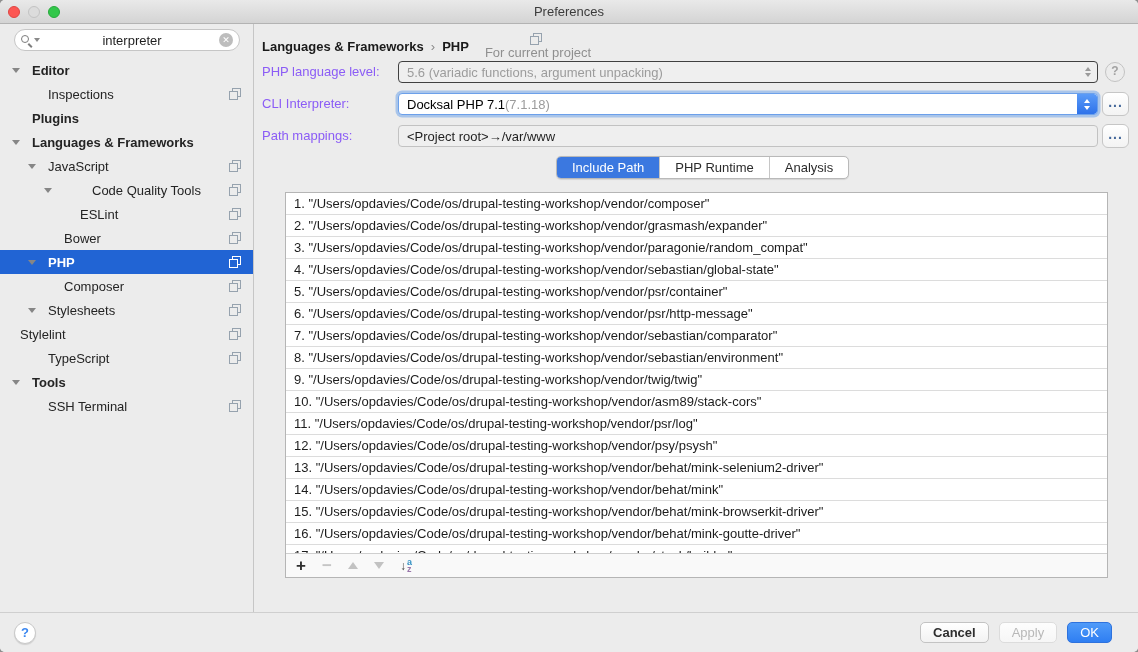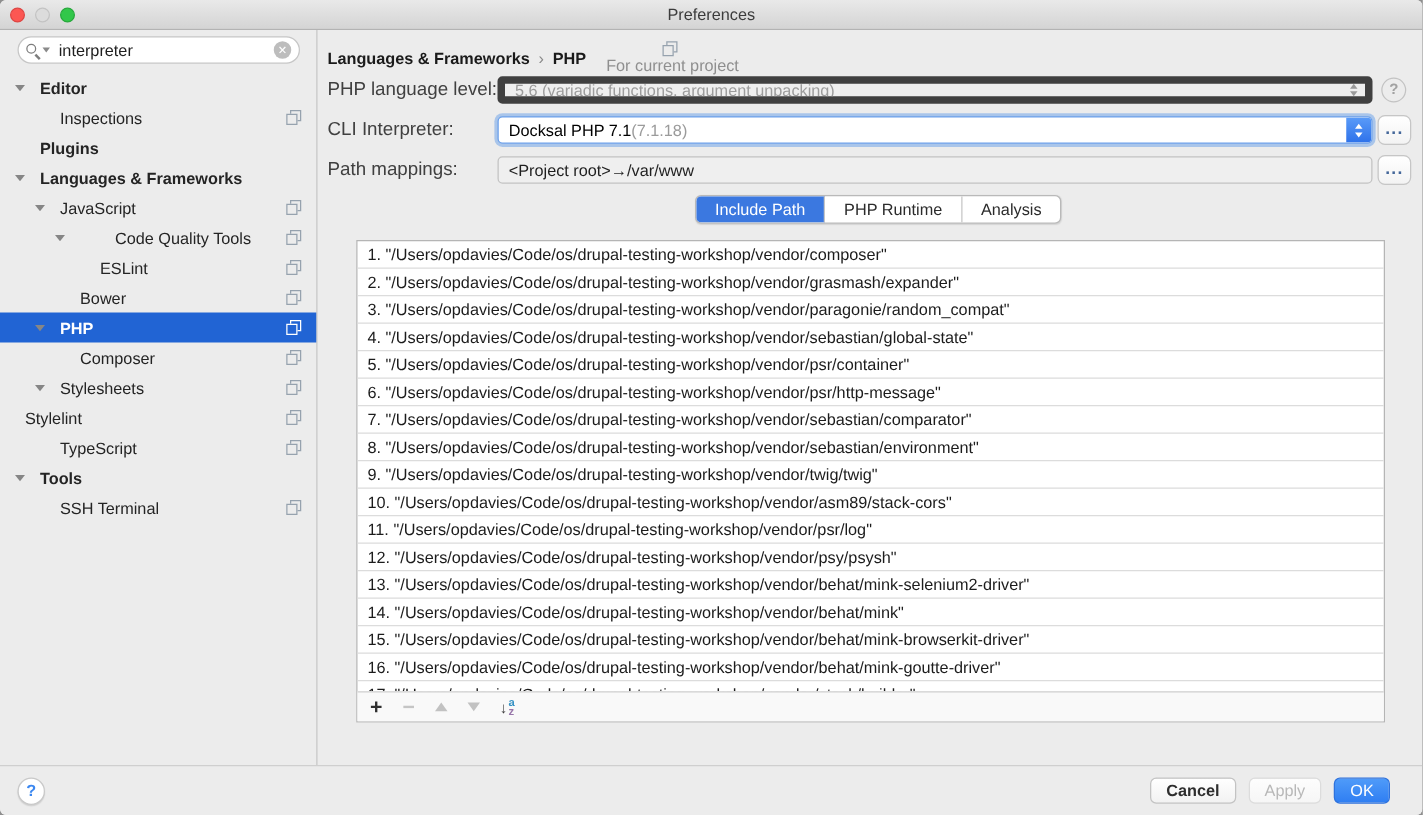--- a/index.html
+++ b/index.html
@@ -20,45 +20,45 @@
   .sidebar{position:absolute;left:0;top:24px;width:254px;bottom:40px;background:#ececec;
     border-right:1px solid #c6c6c6;}
   .searchbox{position:absolute;left:14px;top:5px;width:226px;height:22px;background:#fff;
     border:1px solid #c6c6c6;border-radius:12px;display:flex;align-items:center;padding:0 6px;}
   .mag{position:relative;width:11px;height:12px;flex:none;}
   .mag::before{content:"";position:absolute;left:0;top:1px;width:6px;height:6px;border:1.5px solid #7d7d7d;border-radius:50%;}
   .mag::after{content:"";position:absolute;left:8px;top:9px;width:5px;height:1.5px;background:#7d7d7d;transform:rotate(45deg);transform-origin:0 0;}
   .mag-caret{width:0;height:0;border-left:3px solid transparent;border-right:3px solid transparent;
     border-top:4px solid #8a8a8a;margin:0 5px 0 2px;flex:none;}
   .searchbox input{flex:1;border:none;outline:none;background:transparent;font-family:"Liberation Sans",sans-serif;
-    font-size:13px;color:#1f1f1f;min-width:0;}
+    font-size:13px;color:#1f1f1f;min-width:0;text-align:center;}
   .clear{width:14px;height:14px;border-radius:50%;background:#bdbdbd;color:#fff;font-size:9px;
     line-height:14px;text-align:center;flex:none;cursor:default;}
   .tree{position:absolute;left:0;right:0;top:34px;}
   .tree-row{display:flex;align-items:center;height:24px;font-size:13px;color:#242424;cursor:default;}
   .tree-row.bold{font-weight:bold;}
   .tree-row.selected{background:#2164d4;color:#fff;font-weight:bold;}
   .tri-slot{width:20px;display:inline-flex;align-items:center;flex:none;}
   .tri{width:0;height:0;border-left:4px solid transparent;border-right:4px solid transparent;border-top:5px solid #868686;}
   .proj-icon{position:relative;width:12px;height:12px;margin-left:auto;margin-right:12px;flex:none;}
   .proj-icon::before{content:"";position:absolute;top:0;right:0;width:7px;height:7px;border:1px solid #96a2ae;}
   .proj-icon::after{content:"";position:absolute;bottom:0;left:0;width:7px;height:7px;border:1px solid #96a2ae;background:#ececec;}
   .selected .proj-icon::before{border-color:#fff;}
   .selected .proj-icon::after{border-color:#fff;background:#2164d4;}
   
   .main{position:absolute;left:255px;top:24px;right:0;bottom:40px;background:#ececec;}
   .main-header{position:absolute;left:7px;top:9px;display:flex;align-items:center;font-size:13px;color:#1a1a1a;}
   .crumb{font-weight:bold;}
   .crumb-sep{color:#8a8a8a;margin:0 7px;font-weight:normal;}
   .scope{display:flex;align-items:center;margin-left:16px;color:#8f8f8f;flex-direction:column;}
   .scope .proj-icon{margin:0 5px 0 0;}
-  .form-label{position:absolute;left:7px;font-size:15px;color:#404040;line-height:22px;}
+  .form-label{position:absolute;left:7px;font-size:13px;color:#8b5cf6;line-height:22px;}
   .field{position:absolute;left:143px;width:700px;height:22px;border-radius:4px;font-size:13px;
     display:flex;align-items:center;padding:0 8px;white-space:nowrap;overflow:hidden;}
-  .field.disabled{top:37px;background:#efefef;border:6px solid #404040;color:#9c9c9c;}
+  .field.disabled{top:37px;background:#efefef;border:1px solid #404040;color:#9c9c9c;}
   .grey-stepper{position:absolute;right:6px;top:0;bottom:0;display:flex;flex-direction:column;justify-content:center;}
   .gchev{width:0;height:0;border-left:3.5px solid transparent;border-right:3.5px solid transparent;}
   .gchev.up{border-bottom:4px solid #9a9a9a;margin-bottom:2px;}
   .gchev.down{border-top:4px solid #9a9a9a;}
   .field.focused{top:69px;background:#fff;border:1px solid #6ca0ea;box-shadow:0 0 0 2.5px rgba(115,166,233,.55);color:#000;}
   .version{color:#9b9b9b;}
   .blue-stepper{position:absolute;right:0;top:0;bottom:0;width:20px;border-radius:0 3px 3px 0;
     background:linear-gradient(#5a9bf8,#2e72ea);display:flex;flex-direction:column;align-items:center;justify-content:center;}
   .wchev{width:0;height:0;border-left:3.5px solid transparent;border-right:3.5px solid transparent;}
   .wchev.up{border-bottom:4px solid #fff;margin-bottom:3px;}

